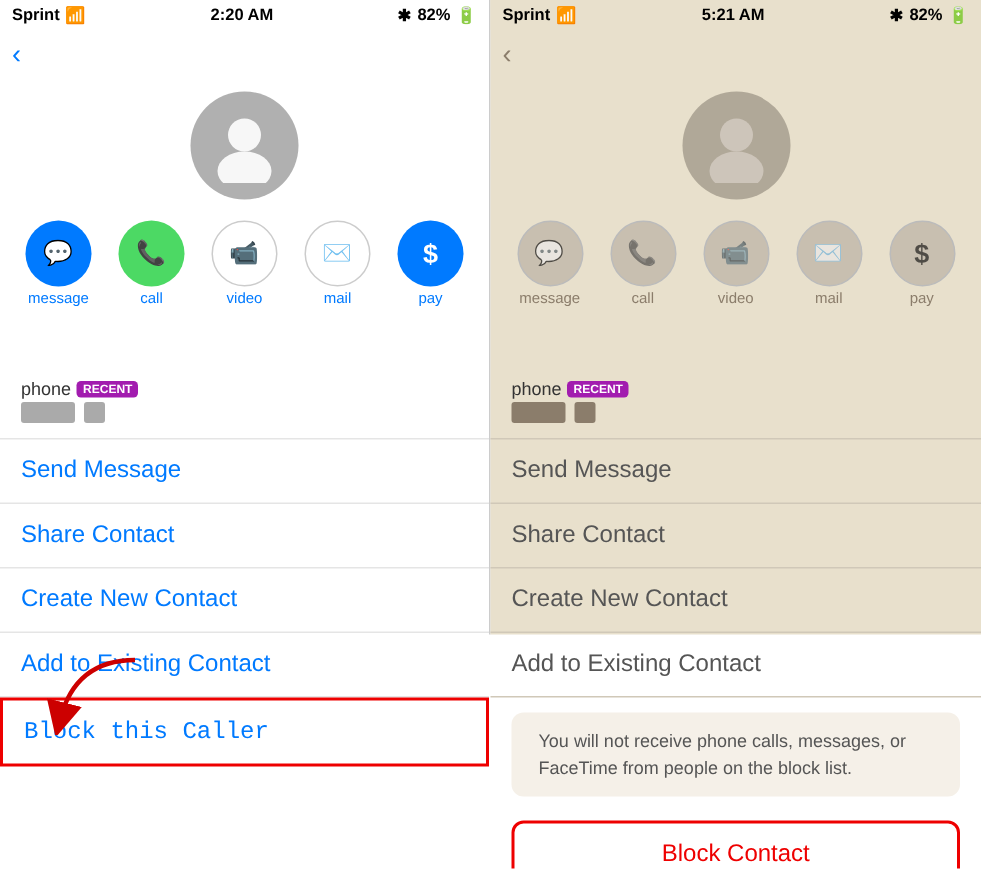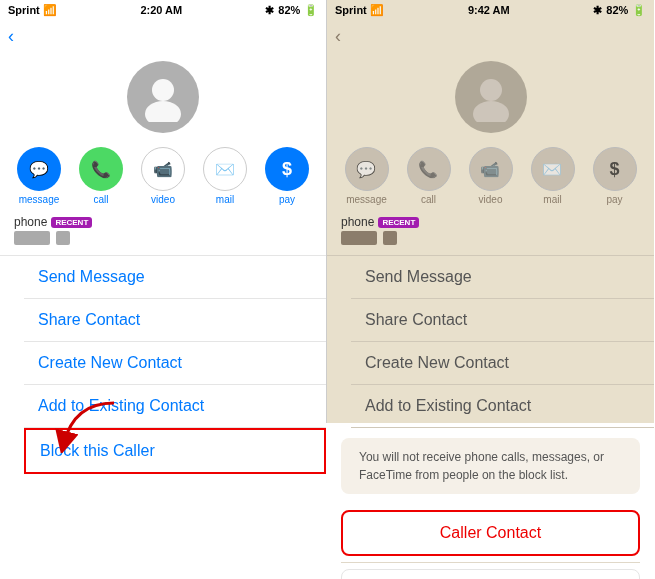--- a/index.html
+++ b/index.html
@@ -109,20 +109,21 @@
       padding: 6px 14px 4px;
       flex-shrink: 0;
     }
     .phone-label {
       font-size: 12px;
       color: #333;
       display: flex;
       align-items: center;
       gap: 4px;
       margin-bottom: 2px;
+      margin-top: 37px;
     }
     .recent-badge {
       background: #a21caf;
       color: #fff;
       font-size: 8px;
       padding: 1px 4px;
       border-radius: 3px;
       font-weight: 600;
       text-transform: uppercase;
     }
@@ -142,21 +143,20 @@
       height: 14px;
       background: #aaa;
       border-radius: 2px;
     }
 
     
     .menu-list {
       border-top: 1px solid #e5e5e5;
       margin-top: 6px;
       flex: 1;
-      padding-left: 24px;
     }
     .menu-item {
       padding: 12px 14px;
       font-size: 16px;
       color: #007aff;
       border-bottom: 1px solid #e5e5e5;
       cursor: pointer;
     }
     .panel.right .menu-item { color: #555; }
 
@@ -305,36 +305,36 @@
       <div style="position:absolute; left:30px; top:-30px; z-index:10;">
         <svg width="70" height="55" viewBox="0 0 70 55">
           <defs>
             <marker id="arrowhead" markerWidth="8" markerHeight="8" refX="4" refY="4" orient="auto">
               <polygon points="0 0, 8 4, 0 8" fill="#cc0000"></polygon>
             </marker>
           </defs>
           <path d="M 60 5 Q 20 5 10 45" stroke="#cc0000" stroke-width="3" fill="none" marker-end="url(#arrowhead)"></path>
         </svg>
       </div>
-      <div class="block-caller-item" style="width:100%;">
+      <div class="block-caller-item" style="width:100%;font-family:Liberation Mono, monospace;">
         <span>Block this Caller</span>
       </div>
     </div>
 
   </div>
 </div>
 
 <div class="panel right">
 
   <div class="status-bar">
     <div class="status-left">
       <span>Sprint</span>
       <span>📶</span>
     </div>
-    <span>9:42 AM</span>
+    <span>5:21 AM</span>
     <div class="status-right">
       <span>✱</span>
       <span>82%</span>
       <span>🔋</span>
     </div>
   </div>
 
   <div class="back-btn">
     <span>‹</span>
   </div>
@@ -405,21 +405,21 @@
     <div class="menu-item" style="border-color:#d0c8b8;">
       <span>Add to Existing Contact</span>
     </div>
   </div>
 
   <div class="info-box">
     <span>You will not receive phone calls, messages, or FaceTime from people on the block list.</span>
   </div>
 
   <div class="block-contact-btn">
-    <span>Caller Contact</span>
+    <span>Block Contact</span>
   </div>
 
   <div class="divider"></div>
 
   <div class="cancel-btn">
     
   </div>
 
 </div>
 

